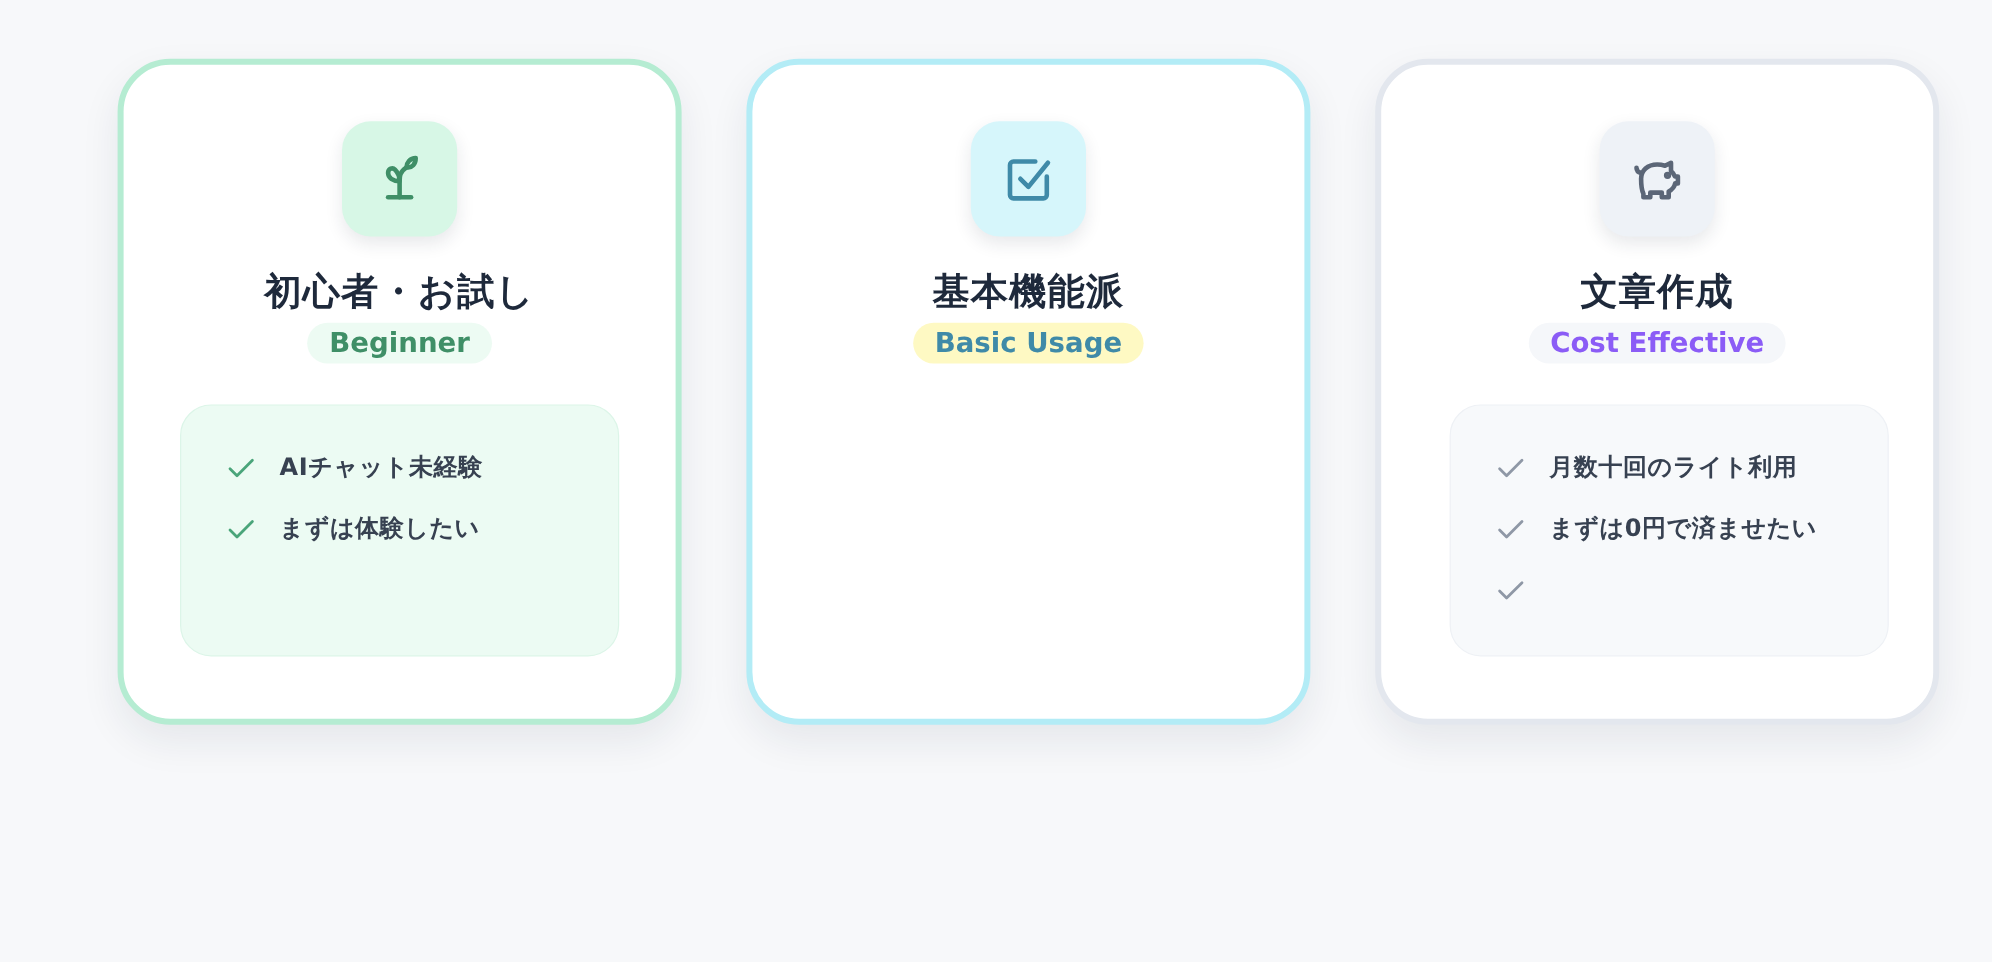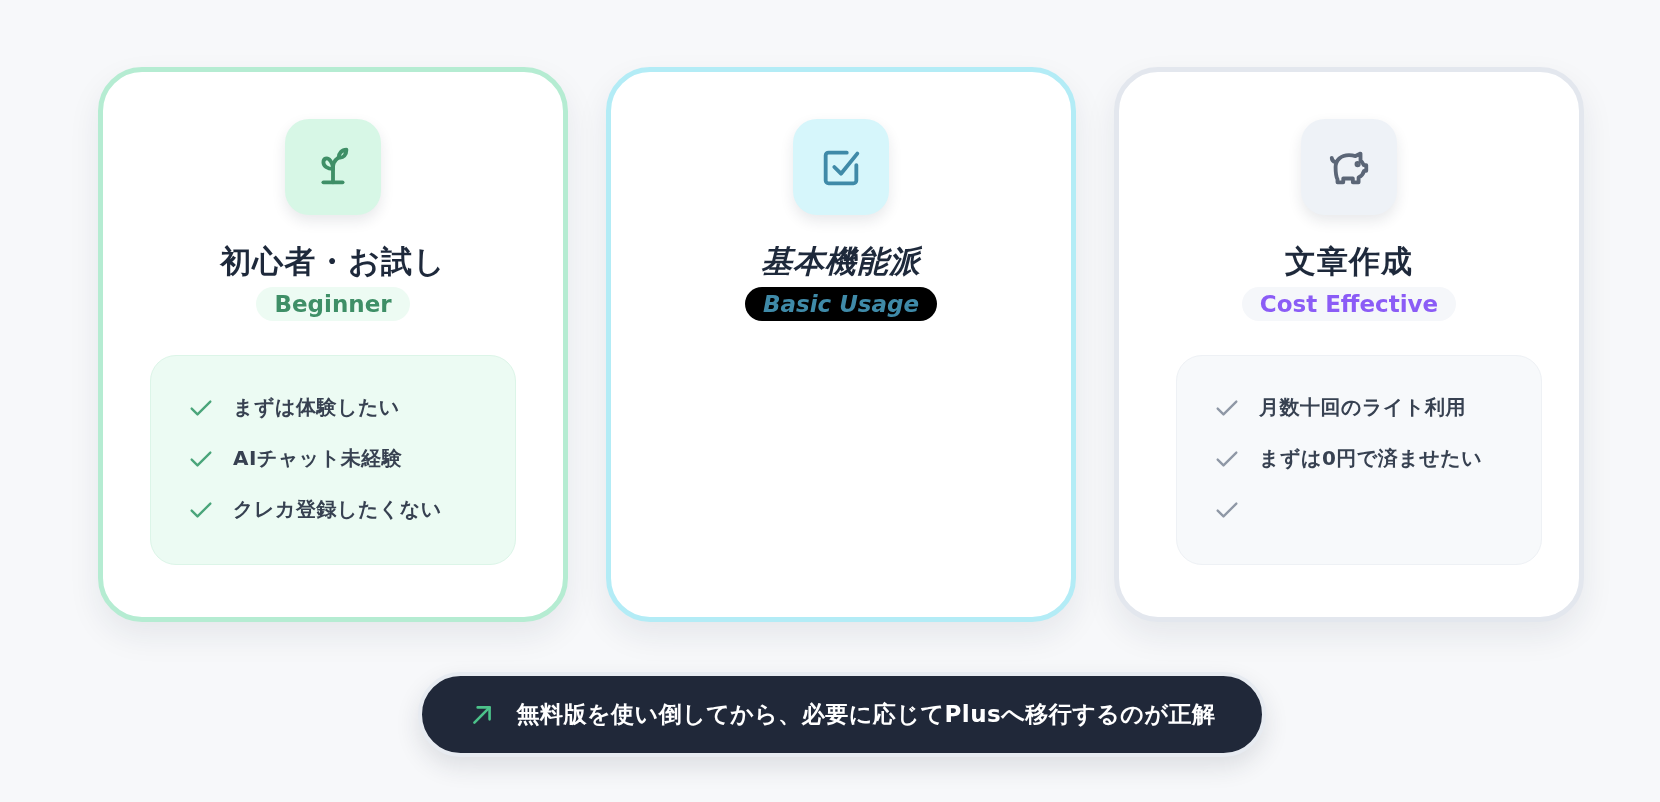--- a/index.html
+++ b/index.html
@@ -4,34 +4,34 @@
   <style>
     * { box-sizing: border-box; margin: 0; padding: 0; }
     html, body {
       width: 1660px; height: 802px;
       background: #f7f8fa;
       font-family: "DejaVu Sans", "Liberation Sans", sans-serif;
       overflow: hidden;
     }
     .stage { position: relative; width: 1660px; height: 802px; }
     .cards {
-      position: absolute; left: 98px; top: 67px;
-      display: flex; gap: 38px;
+      position: absolute; left: 98px; top: 49px;
+      display: flex; gap: 54px;
     }
     .card {
       width: 470px; height: 555px;
       background: #ffffff;
       border: 5px solid #b7ecd3;
       border-radius: 44px;
       box-shadow: 0 14px 32px rgba(30, 41, 59, 0.08);
       display: flex; flex-direction: column; align-items: center;
       position: relative;
     }
     .card.green { border-color: #b5ecd2; }
-    .card.cyan  { border-color: #b3ecf6; font-style: italic; }
+    .card.cyan  { border-color: #b3ecf6; }
     .card.gray  { border-color: #e3e7ee; }
     .icon-box {
       margin-top: 47px;
       width: 96px; height: 96px; border-radius: 24px;
       display: flex; align-items: center; justify-content: center;
       box-shadow: 0 6px 14px rgba(30, 41, 59, 0.10);
     }
     .green .icon-box { background: #d7f7e6; }
     .cyan  .icon-box { background: #d6f6fb; }
     .gray  .icon-box { background: #eef2f7; }
@@ -40,21 +40,21 @@
       margin-top: 26px;
       font-size: 31px; font-weight: 700; color: #1e293b;
       letter-spacing: 1px; line-height: 40px;
     }
     .badge {
       margin-top: 6px;
       padding: 6px 18px; border-radius: 18px;
       font-size: 23px; font-weight: 700; line-height: 22px;
     }
     .green .badge { background: #edfbf3; color: #3f8f67; }
-    .cyan  .badge { background: #000000; color: #3f8aa8; }
+    .cyan  .badge { background: #fef9c3; color: #3f8aa8; }
     .gray  .badge { background: #f5f7fa; color: #8b5cf6; }
     .features {
       margin-top: 34px;
       width: 366px; height: 210px; border-radius: 26px;
       padding: 36px 0 0 36px;
       display: flex; flex-direction: column; gap: 20px;
     }
     .green .features { background: #ecfbf3; border: 1px solid #dcf5e8; }
     .cyan  .features { background: #ecfbfe; border: 1px solid #d9f3f8; }
     .gray  .features { background: #f7f9fb; border: 1px solid #eef1f5; margin-left: 20px; }
@@ -91,33 +91,27 @@
           <path d="M15 7c0-2 1.5-4 4-4 0 2.5-1.5 4.5-4 4z"></path>
         </svg>
       </div>
       <div class="title">初心者・お試し</div>
       <div class="badge">Beginner</div>
       <div class="features">
         <div class="feature">
           <svg class="check" viewBox="0 0 24 24" fill="none" stroke="#4aa57a" stroke-width="2" stroke-linecap="round" stroke-linejoin="round">
               <path d="M4 12.5l5 5L20 6.5"></path>
             </svg>
-          <span class="feature-text">まずは体験したい</span>
-        </div>
-        <div class="feature">
-          <svg class="check" viewBox="0 0 24 24" fill="none" stroke="#4aa57a" stroke-width="2" stroke-linecap="round" stroke-linejoin="round">
-              <path d="M4 12.5l5 5L20 6.5"></path>
-            </svg>
           <span class="feature-text">AIチャット未経験</span>
         </div>
         <div class="feature">
           <svg class="check" viewBox="0 0 24 24" fill="none" stroke="#4aa57a" stroke-width="2" stroke-linecap="round" stroke-linejoin="round">
               <path d="M4 12.5l5 5L20 6.5"></path>
             </svg>
-          <span class="feature-text">クレカ登録したくない</span>
+          <span class="feature-text">まずは体験したい</span>
         </div>
       </div>
     </div>
 
     <div class="card cyan">
       <div class="icon-box">
         <svg viewBox="0 0 24 24" fill="none" stroke="#3f8aa8" stroke-width="2" stroke-linecap="round" stroke-linejoin="round">
           <path d="M20 11v8a1.5 1.5 0 0 1-1.5 1.5h-13A1.5 1.5 0 0 1 4 19V6a1.5 1.5 0 0 1 1.5-1.5H15"></path>
           <path d="M8.5 12l3.5 3.5L20.5 5"></path>
         </svg>
@@ -152,20 +146,13 @@
         <div class="feature">
           <svg class="check" viewBox="0 0 24 24" fill="none" stroke="#8f98a6" stroke-width="2" stroke-linecap="round" stroke-linejoin="round">
               <path d="M4 12.5l5 5L20 6.5"></path>
             </svg>
         </div>
       </div>
     </div>
 
   </div>
 
-  <div class="cta">
-    <svg class="cta-arrow" viewBox="0 0 24 24" fill="none" stroke="#4cc38a" stroke-width="2.4" stroke-linecap="round" stroke-linejoin="round">
-      <path d="M5 19L19 5"></path>
-      <path d="M8 5h11v11"></path>
-    </svg>
-    <span class="cta-text">無料版を使い倒してから、必要に応じてPlusへ移行するのが正解</span>
-  </div>
 </div>
 
 </body></html>

